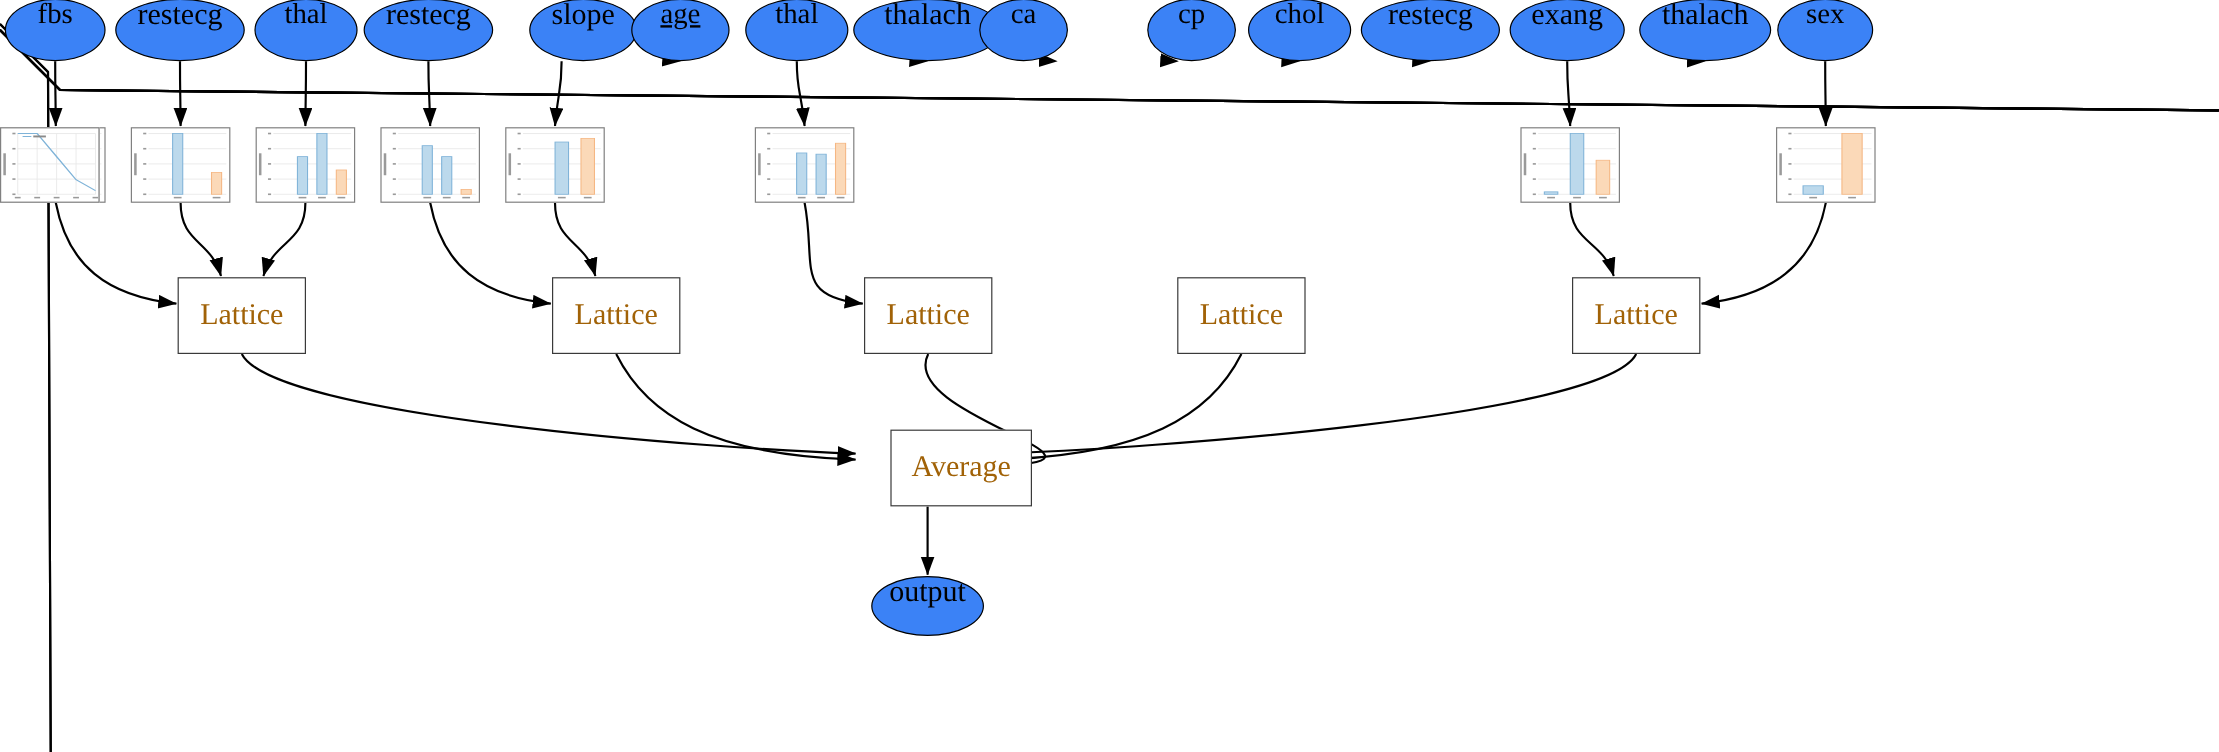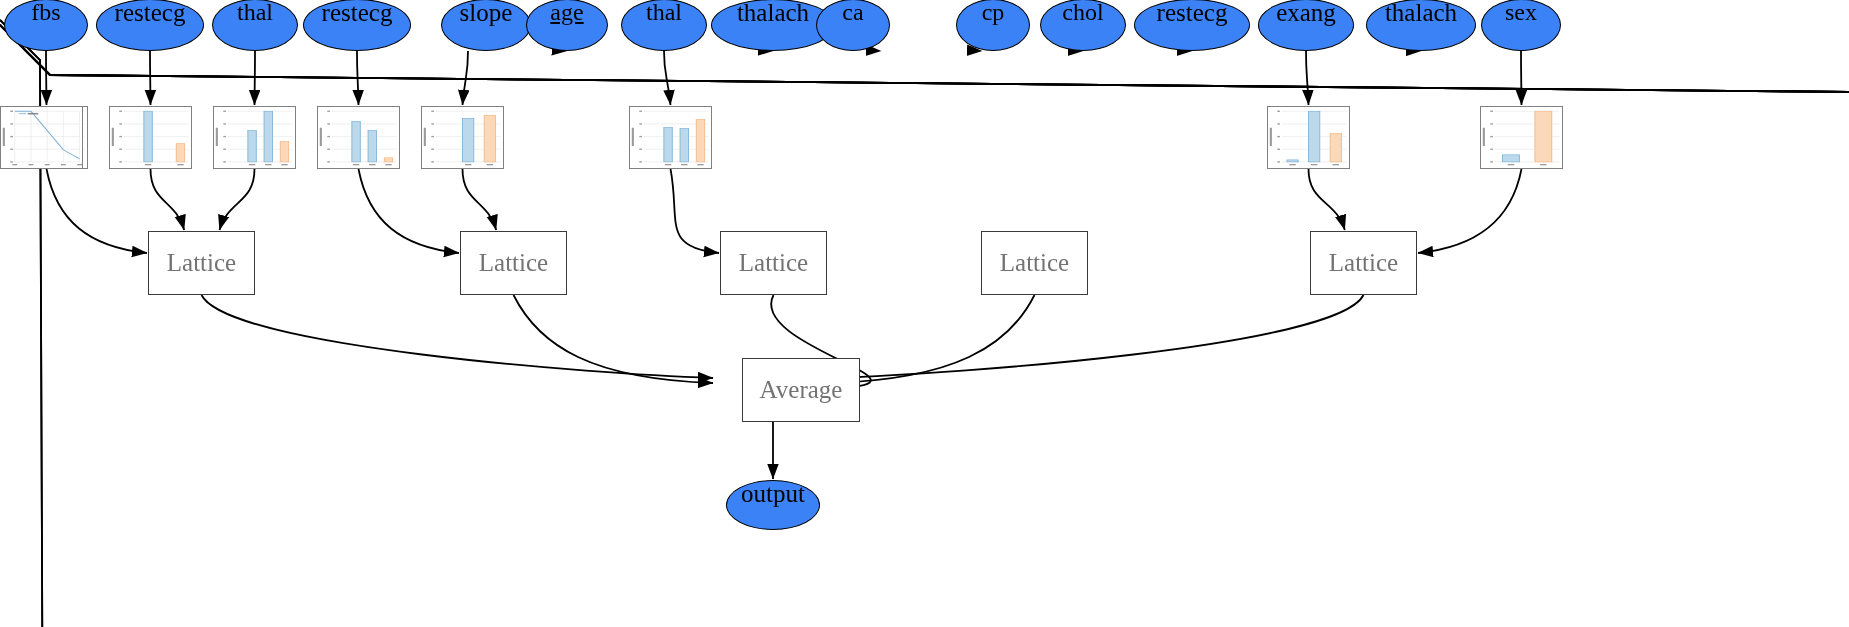--- a/index.html
+++ b/index.html
@@ -12,21 +12,21 @@
 
   
   .ellipse{border:1.6px solid #000;border-radius:50%;background:#3b82f6;
            display:flex;align-items:flex-start;justify-content:center;
            font-size:25px;color:#000;line-height:1;}
   .ellipse.small{font-size:24px;}
 
   
   .rect{border:1.6px solid #3a3a3a;background:#fff;
         display:flex;align-items:center;justify-content:center;
-        font-size:25px;color:#737373;}
+        font-size:25px;color:#a16207;}
 
   
   .panel{border:1.7px solid #808080;background:#fff;overflow:hidden;
          box-sizing:border-box;}
   .panel svg{display:block;width:100%;height:100%;}
 </style>
 </head>
 <body>
 
 <div id="stage">

